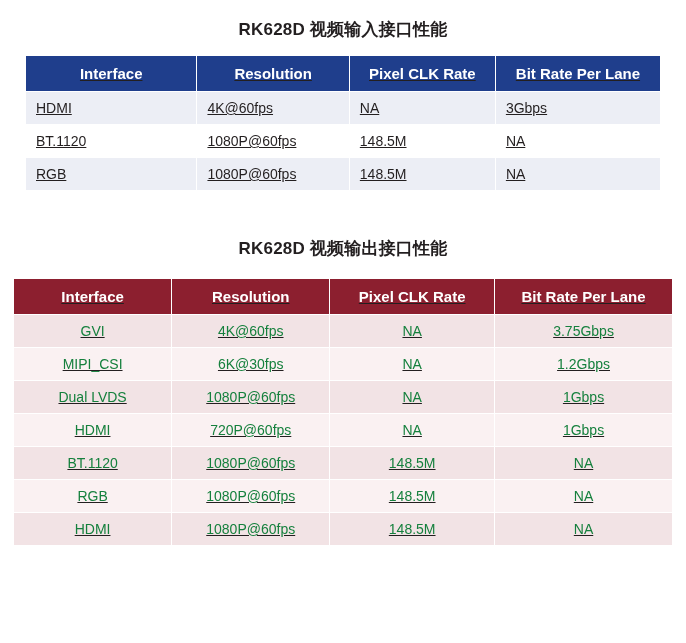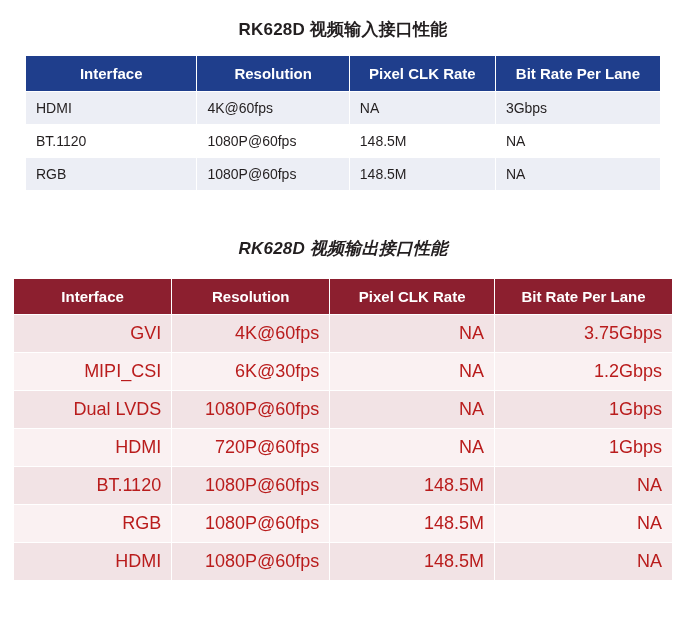--- a/index.html
+++ b/index.html
@@ -24,25 +24,26 @@
     width: 100%;
   }
   .section-title {
     text-align: center;
     font-size: 17px;
     font-weight: 700;
     color: #231f20;
     letter-spacing: 0.2px;
   }
   .sec1-title { margin: 18px 0 14px 0; }
-  .sec2-title { margin: 46px 0 18px 0; font-style: italic; }
+  .sec2-title { margin: 46px 0 18px 0; }
 
   table {
     border-collapse: collapse;
     table-layout: fixed;
+    text-decoration: underline;
   }
   
   .tbl1 {
     width: 636px;
     margin: 0 auto;
     font-size: 14.5px;
   }
   .tbl1 th {
     background: #1f3e8c;
     color: #ffffff;
@@ -77,23 +78,23 @@
     color: #ffffff;
     font-size: 15px;
     font-weight: 700;
     padding: 9px 6px;
     text-align: center;
     border: 1px solid #ffffff;
   }
   .tbl2 td {
     padding: 8px 10px;
     border: 1px solid #ffffff;
-    color: #b91c1c;
-    text-align: right;
-    font-size: 18px;
+    color: #15803d;
+    text-align: center;
+    font-size: 14px;
   }
   .tbl2 tr.row-odd td { background: #f2e3e5; }
   .tbl2 tr.row-even td { background: #faf1f2; }
   .tbl2 col.c1 { width: 24%; }
   .tbl2 col.c2 { width: 24%; }
   .tbl2 col.c3 { width: 25%; }
   .tbl2 col.c4 { width: 27%; }
 </style>
 </head>
 <body>

